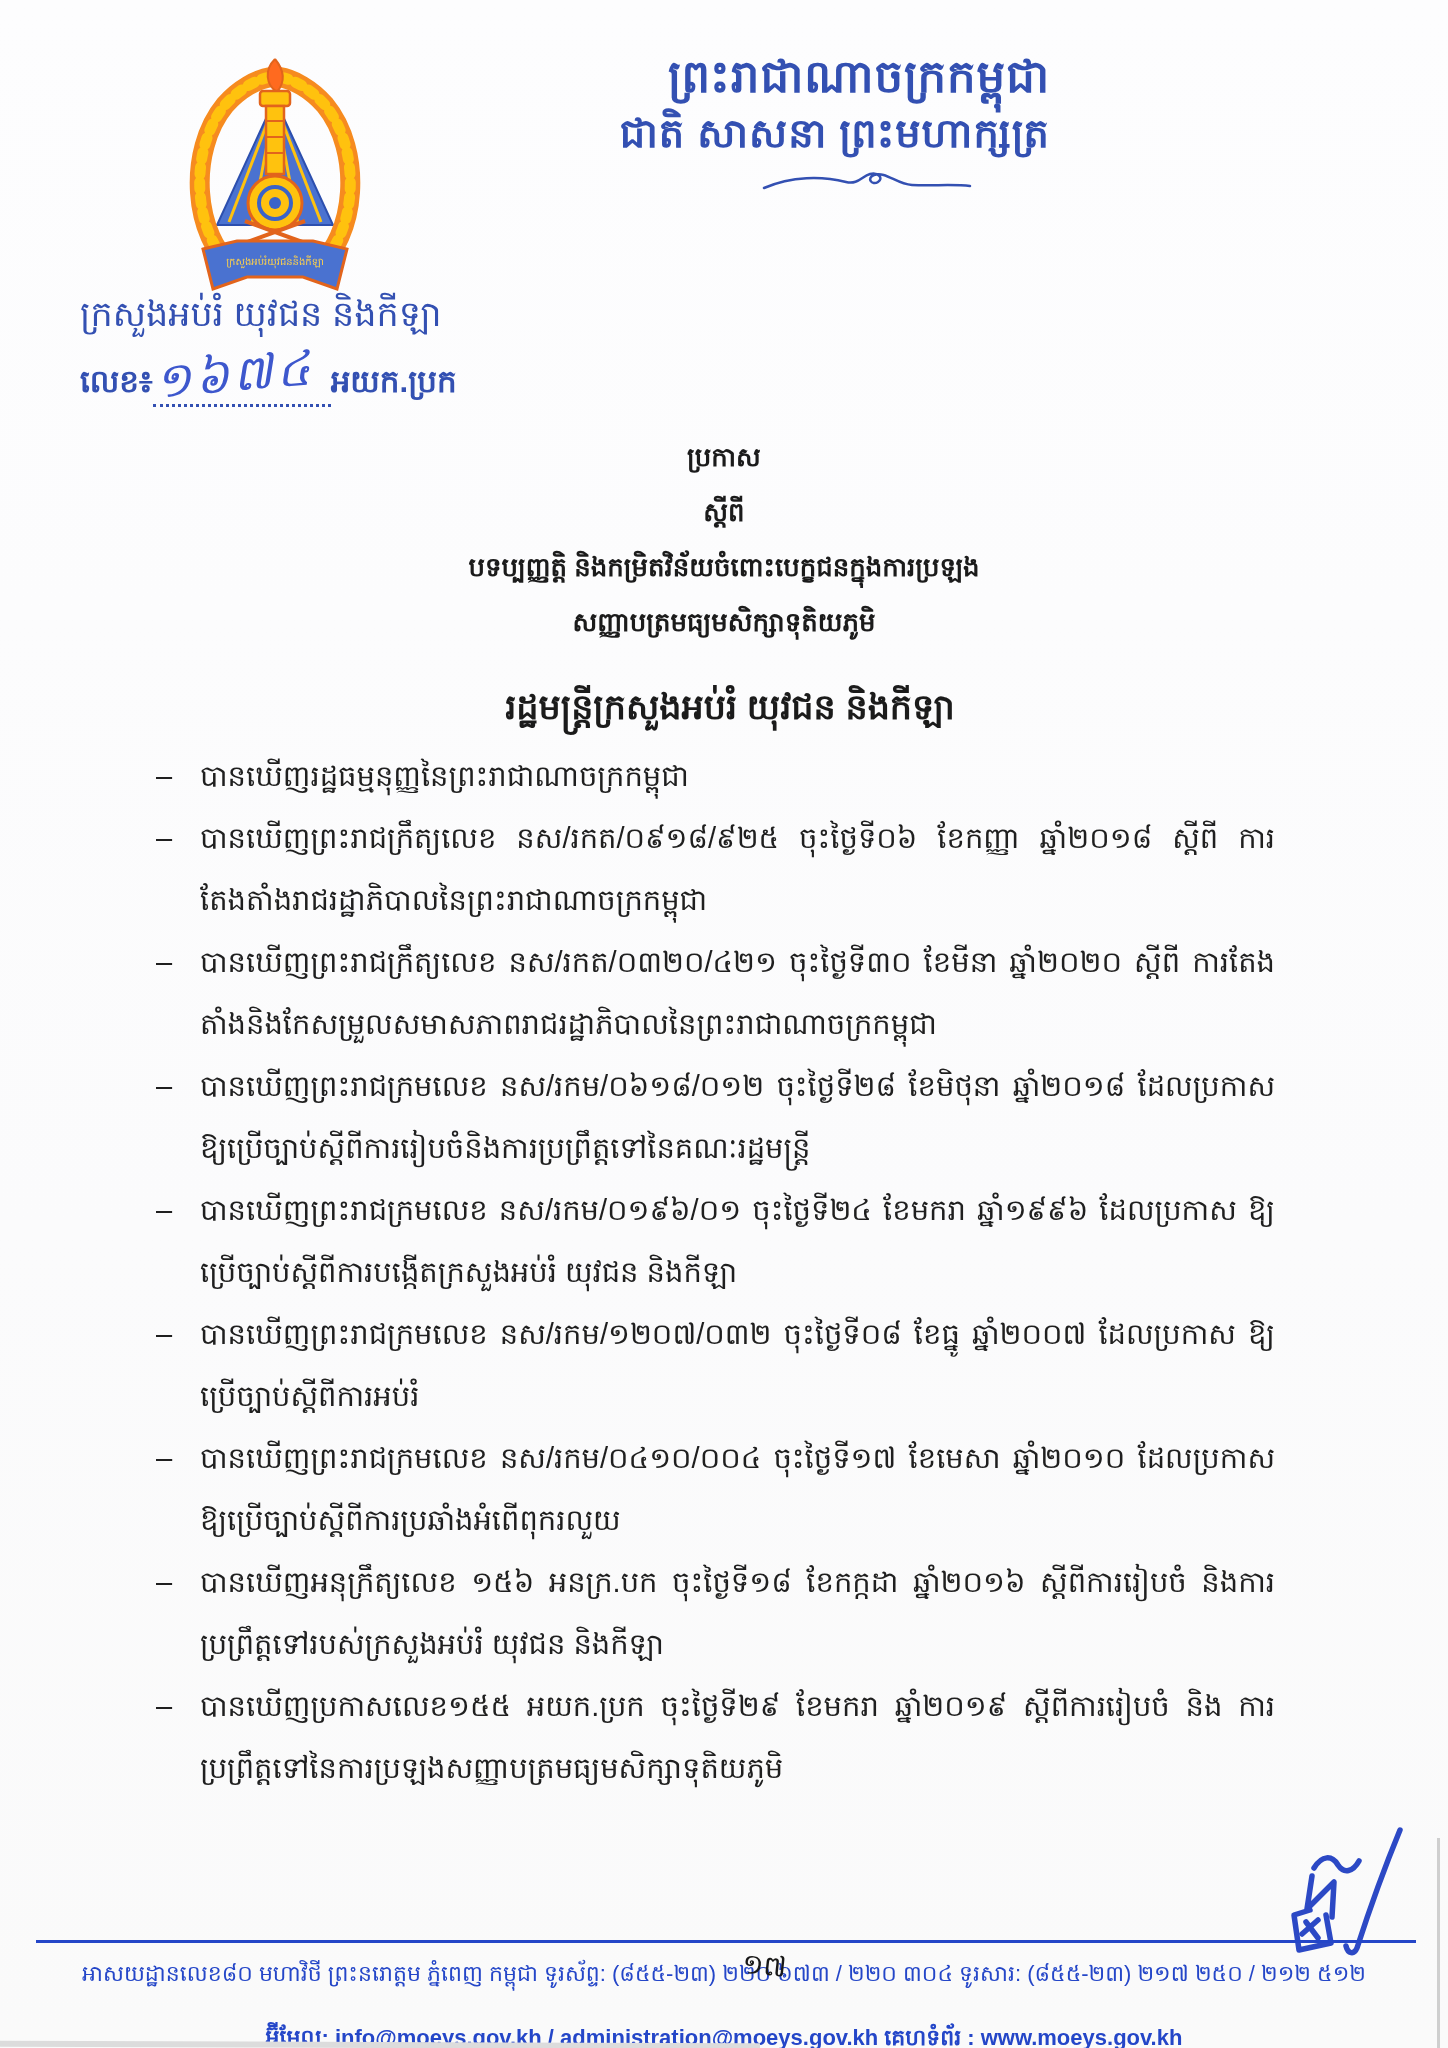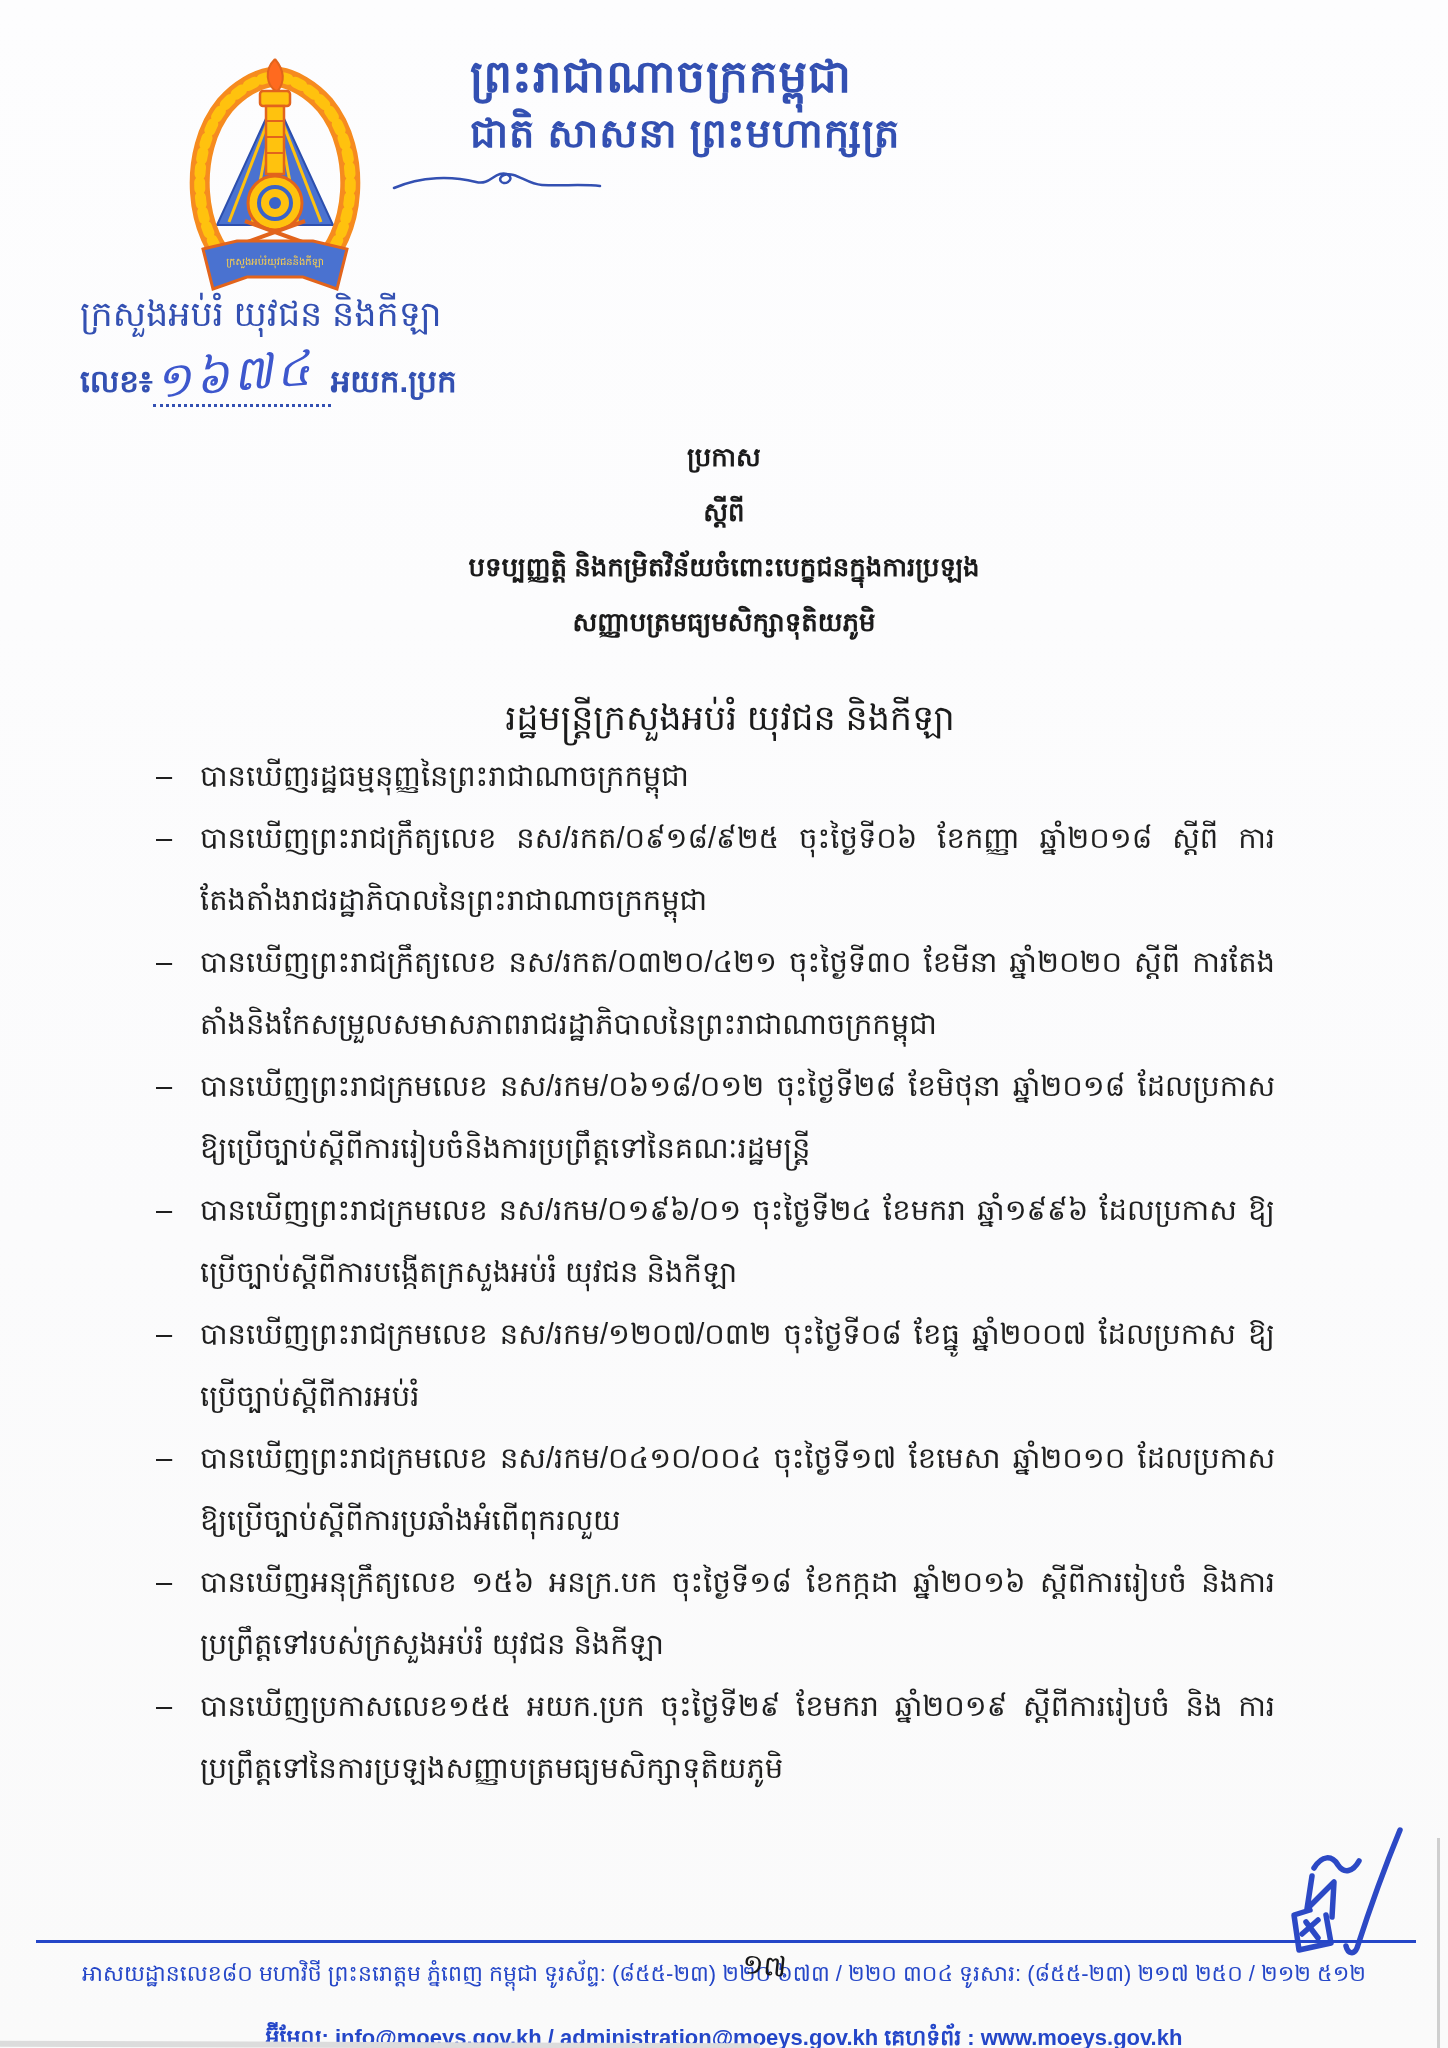--- a/index.html
+++ b/index.html
@@ -6,36 +6,36 @@
   .page{
     position:relative;
     width:1448px;height:2048px;
     background:linear-gradient(180deg,#fdfdfe 0%,#fbfbfc 60%,#fafafa 100%);
     font-family:"Liberation Sans", sans-serif;
     overflow:hidden;
     margin:0 auto;
   }
   
   .emblem{position:absolute;left:175px;top:55px;width:200px;height:245px;}
-  .header-right{position:absolute;left:470px;top:48px;width:580px;text-align:left;}
+  .header-right{position:absolute;left:470px;top:48px;width:580px;text-align:right;}
   .kingdom1{font-size:45px;font-weight:700;color:#3350b2;line-height:58px;letter-spacing:1px;}
   .kingdom2{font-size:40px;font-weight:700;color:#3350b2;line-height:54px;letter-spacing:1px;}
   .squiggle{margin-top:8px;transform:translateX(-78px);}
   .ministry-line{position:absolute;left:80px;top:292px;font-size:35px;font-weight:400;color:#3350b2;}
   .doc-number{position:absolute;left:80px;top:362px;font-size:31px;font-weight:700;color:#3350b2;white-space:nowrap;}
   .dotted{display:inline-block;width:178px;border-bottom:3px dotted #3350b2;position:relative;height:34px;vertical-align:bottom;}
   .handwritten-no{
     position:absolute;left:2px;top:-26px;
     font-size:48px;color:#3d57cd;font-style:italic;font-weight:400;
     transform:rotate(-5deg);letter-spacing:4px;white-space:nowrap;
   }
   
   .title-block{position:absolute;left:0;top:430px;width:1448px;text-align:center;color:#1b1b1b;}
   .t-line{font-size:26px;font-weight:700;line-height:55px;}
-  .t-issuer{font-size:35px;font-weight:400;line-height:55px;margin-top:40px;padding-left:12px;}
+  .t-issuer{font-size:35px;font-weight:700;line-height:55px;margin-top:29px;padding-left:12px;}
   
   .preamble{position:absolute;left:200px;top:745px;width:1075px;color:#1f1f1f;}
   .pre-item{position:relative;font-size:29px;line-height:62px;text-align:justify;}
   .pre-item .dash{position:absolute;left:-44px;top:0;font-size:29px;}
   
   .signature{position:absolute;left:1262px;top:1822px;}
   
   .footer-rule{position:absolute;left:36px;top:1940px;width:1380px;height:3px;background:#2446c8;}
   .footer{position:absolute;left:0;top:1956px;width:1448px;text-align:center;color:#2446c8;}
   .f1{font-size:22px;font-weight:400;line-height:36px;}

